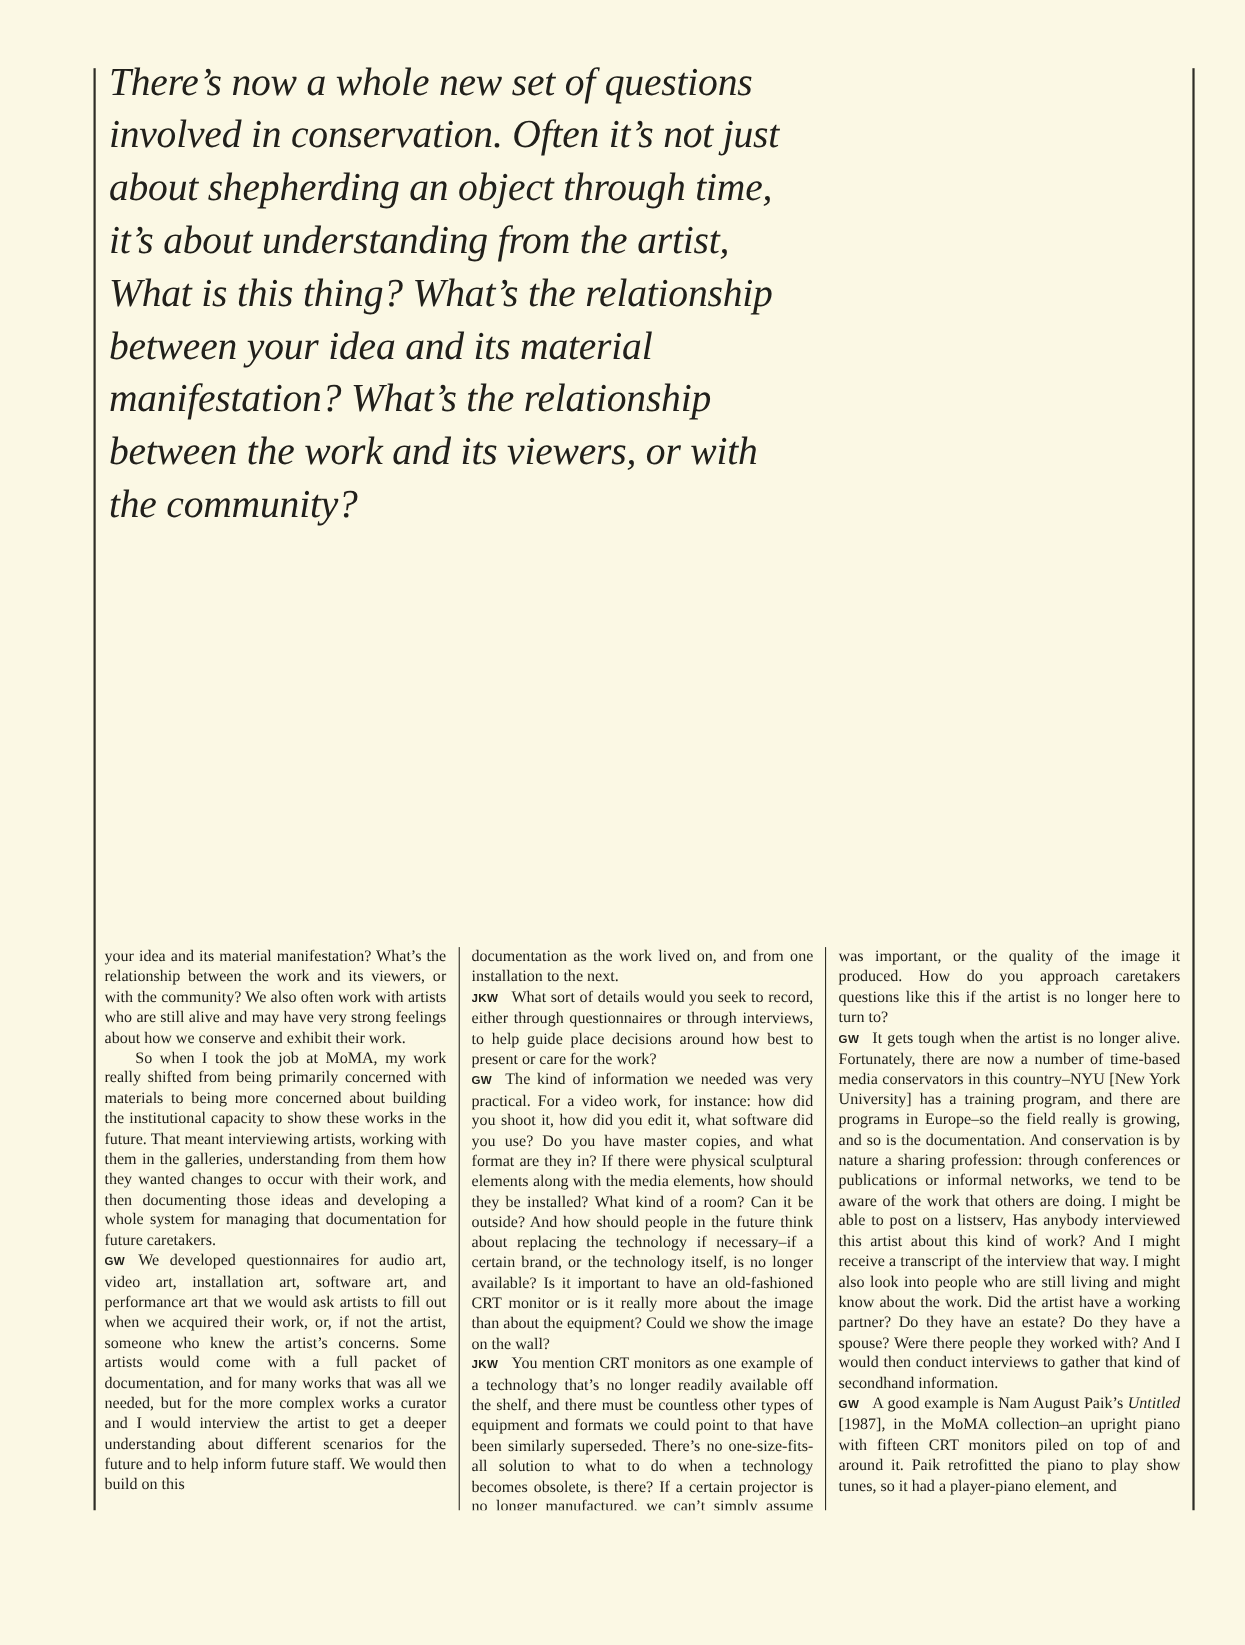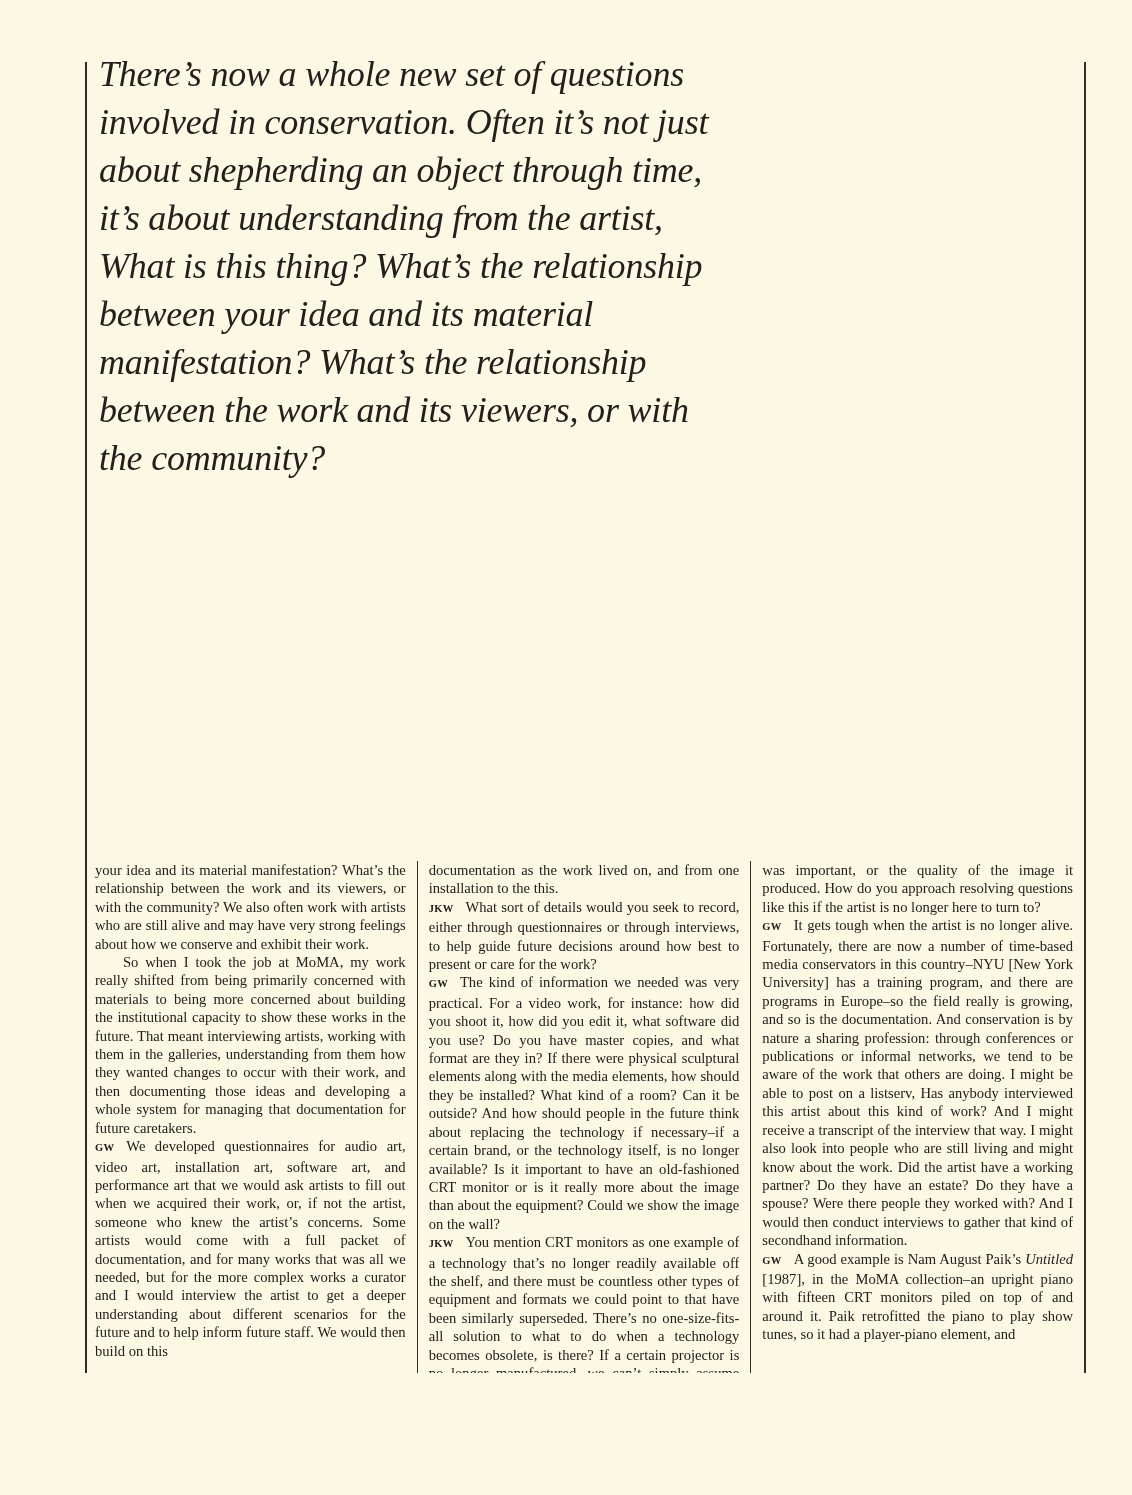--- a/index.html
+++ b/index.html
@@ -61,21 +61,21 @@
   }
   .vrule-col{
     width:1px;
     background:var(--rule);
     margin:0 11px;
     flex:0 0 1px;
   }
   .para{margin:0; text-indent:0;}
   .para.indent{text-indent:28px;}
   .spk{
-    font-family:Liberation Serif, serif;
+    font-family:Liberation Sans, sans-serif;
     font-weight:bold;
     font-size:10.5px;
     letter-spacing:0.3px;
     padding-right:12px;
   }
   .worktitle{font-style:italic;}
   .page-number{
     position:absolute;
     left:1096px;
     top:1443px;
@@ -97,30 +97,30 @@
 
     <div class="col">
       <p class="para">your idea and its material manifestation? What’s the relationship between the work and its viewers, or with the community? We also often work with artists who are still alive and may have very strong feelings about how we conserve and exhibit their work.</p>
       <p class="para indent">So when I took the job at MoMA, my work really shifted from being primarily concerned with materials to being more concerned about building the institutional capacity to show these works in the future. That meant interviewing artists, working with them in the galleries, understanding from them how they wanted changes to occur with their work, and then documenting those ideas and developing a whole system for managing that documentation for future caretakers.</p>
       <p class="para"><span class="spk">GW</span><span>We developed questionnaires for audio art, video art, installation art, software art, and performance art that we would ask artists to fill out when we acquired their work, or, if not the artist, someone who knew the artist’s concerns. Some artists would come with a full packet of documentation, and for many works that was all we needed, but for the more complex works a curator and I would interview the artist to get a deeper understanding about different scenarios for the future and to help inform future staff. We would then build on this</span></p>
     </div>
 
     <div class="vrule-col"></div>
 
     <div class="col">
-      <p class="para">documentation as the work lived on, and from one installation to the this.</p>
-      <p class="para"><span class="spk">JKW</span><span>What sort of details would you seek to record, either through questionnaires or through interviews, to help guide future decisions around how best to present or care for the work?</span></p>
+      <p class="para">documentation as the work lived on, and from one installation to the next.</p>
+      <p class="para"><span class="spk">JKW</span><span>What sort of details would you seek to record, either through questionnaires or through interviews, to help guide place decisions around how best to present or care for the work?</span></p>
       <p class="para"><span class="spk">GW</span><span>The kind of information we needed was very practical. For a video work, for instance: how did you shoot it, how did you edit it, what software did you use? Do you have master copies, and what format are they in? If there were physical sculptural elements along with the media elements, how should they be installed? What kind of a room? Can it be outside? And how should people in the future think about replacing the technology if necessary–if a certain brand, or the technology itself, is no longer available? Is it important to have an old-fashioned CRT monitor or is it really more about the image than about the equipment? Could we show the image on the wall?</span></p>
       <p class="para"><span class="spk">JKW</span><span>You mention CRT monitors as one example of a technology that’s no longer readily available off the shelf, and there must be countless other types of equipment and formats we could point to that have been similarly superseded. There’s no one-size-fits-all solution to what to do when a technology becomes obsolete, is there? If a certain projector is no longer manufactured, we can’t simply assume that the latest projector can take its place; maybe the sound of the original projector</span></p>
     </div>
 
     <div class="vrule-col"></div>
 
     <div class="col">
-      <p class="para">was important, or the quality of the image it produced. How do you approach resolving questions like this if the artist is no longer here to turn to?</p>
+      <p class="para">was important, or the quality of the image it produced. How do you approach caretakers questions like this if the artist is no longer here to turn to?</p>
       <p class="para"><span class="spk">GW</span><span>It gets tough when the artist is no longer alive. Fortunately, there are now a number of time-based media conservators in this country–NYU [New York University] has a training program, and there are programs in Europe–so the field really is growing, and so is the documentation. And conservation is by nature a sharing profession: through conferences or publications or informal networks, we tend to be aware of the work that others are doing. I might be able to post on a listserv, Has anybody interviewed this artist about this kind of work? And I might receive a transcript of the interview that way. I might also look into people who are still living and might know about the work. Did the artist have a working partner? Do they have an estate? Do they have a spouse? Were there people they worked with? And I would then conduct interviews to gather that kind of secondhand information.</span></p>
       <p class="para"><span class="spk">GW</span><span>A good example is Nam August Paik’s </span><i class="worktitle">Untitled</i><span> [1987], in the MoMA collection–an upright piano with fifteen CRT monitors piled on top of and around it. Paik retrofitted the piano to play show tunes, so it had a player-piano element, and</span></p>
     </div>
 
   </div>
 
   <div class="page-number">87</div>
 
 </div>
 

